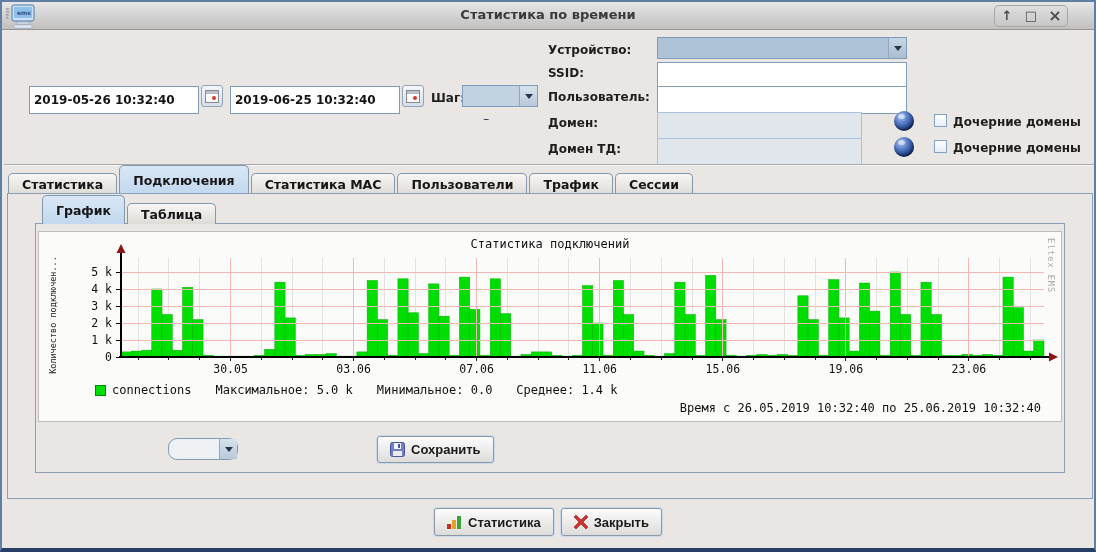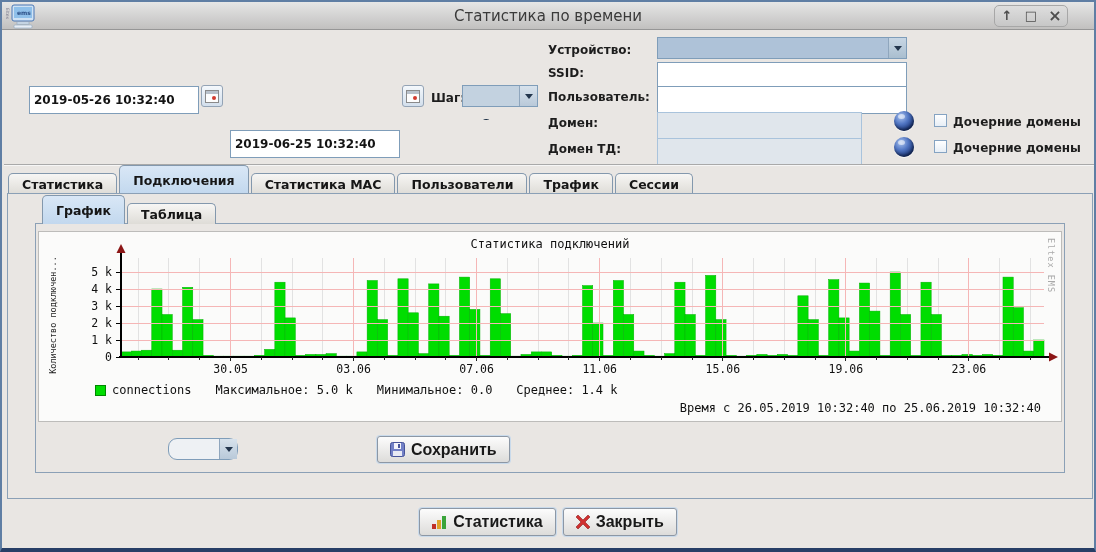--- a/index.html
+++ b/index.html
@@ -6,21 +6,21 @@
   html,body { background:#ffffff; }
   body { font-family:"DejaVu Sans","Liberation Sans",sans-serif; }
 
   .window { position:relative; width:1096px; height:552px; background:#e9e6e3;
             border:2px solid #5f7ea4; border-bottom:4px solid #273e66; overflow:hidden; }
 
   
   .titlebar { position:absolute; left:0; top:0; width:100%; height:28px;
               background:linear-gradient(#e6e6e6,#c1c0bf); border-bottom:1px solid #969696; }
   .titlebar .title { position:absolute; left:0; right:0; top:5px; text-align:center;
-                     font-size:15px; font-weight:400; color:#3a3a3a; }
+                     font-size:13px; font-weight:700; color:#3a3a3a; }
   .app-icon { position:absolute; left:3px; top:1px; width:32px; height:26px; }
   .win-controls { position:absolute; right:26px; top:3px; width:74px; height:22px;
                   background:linear-gradient(#dedede,#c7c7c7); border:1px solid #a7a7a7;
                   border-radius:5px; display:flex; align-items:center; justify-content:space-around; }
   .win-btn { width:20px; text-align:center; font-size:13px; font-weight:700; color:#4e4e4e; line-height:20px; }
 
   
   .tf { position:absolute; height:28px; border:1px solid #7f9db9; background:#fff;
         font:600 12px "DejaVu Sans",sans-serif; padding:0 4px; color:#141414; }
   .lbl { position:absolute; font-size:12px; font-weight:700; color:#1d1d1d; white-space:nowrap; }
@@ -82,21 +82,21 @@
                color:#a9a9a9; writing-mode:vertical-rl; letter-spacing:1px; }
   .legend-row { position:absolute; left:8px; top:151px; display:flex; align-items:center;
                 font:12px "DejaVu Sans Mono",monospace; color:#101010;padding-left:48px; }
   .legend-swatch { width:11px; height:11px; border:1px solid #008800; margin-right:6px; }
   .legend-row .gap { display:inline-block; width:24px; }
   .time-range { position:absolute; right:20px; top:169px; font:12px "DejaVu Sans Mono",monospace; color:#101010;margin-left:48px; }
 
   
   .btn { display:inline-flex; align-items:center; gap:6px; height:28px; padding:0 12px;
          border:1px solid #8c97a5; border-radius:3px; background:linear-gradient(#fcfcfc,#dddcda);
-         font-size:16px; font-weight:700; color:#191919; box-shadow:0 0 0 1px #c9daeb; }
+         font-size:13px; font-weight:700; color:#191919; box-shadow:0 0 0 1px #c9daeb; }
   .save-btn { position:absolute; left:375px; top:434px; height:27px; }
   .footer { position:absolute; left:0; right:0; top:506px; display:flex; justify-content:center; gap:7px; }
 
   .bars-icon { position:relative; width:15px; height:13px; }
   .bars-icon i { position:absolute; bottom:0; width:4px; }
   .bars-icon .b1 { left:0;  height:5px;  background:#c03028; }
   .bars-icon .b2 { left:5px; height:9px;  background:#e0a228; }
   .bars-icon .b3 { left:10px; height:13px; background:#3aa43a; }
 </style>
 </head>
@@ -119,21 +119,21 @@
       <span class="win-btn">□</span>
       <span class="win-btn" style="font-size:16px">×</span>
     </div>
   </div>
 
   <input class="tf" style="left: 27px; top: 84px; width: 170px;" value="2019-05-26 10:32:40">
   <div class="icon-btn" style="left:199px; top:83px;">
     <span class="cal-icon"></span>
   </div>
 
-  <input class="tf" style="left: 228px; top: 84px; width: 170px; margin-top: 44px;" value="2019-06-25 10:32:40">
+  <input class="tf" style="left: 228px; top: 84px; width: 170px;" value="2019-06-25 10:32:40">
   <div class="icon-btn" style="left:400px; top:83px;">
     <span class="cal-icon"></span>
   </div>
 
   <span class="lbl" style="left:429px; top:89px;">Шаг:</span>
   <div class="combo" style="left:460px; top:83px; width:76px;">
     <span class="val">8 часов</span>
     <span class="arrow-btn">
         <i class="tri-down"></i>
       </span>

